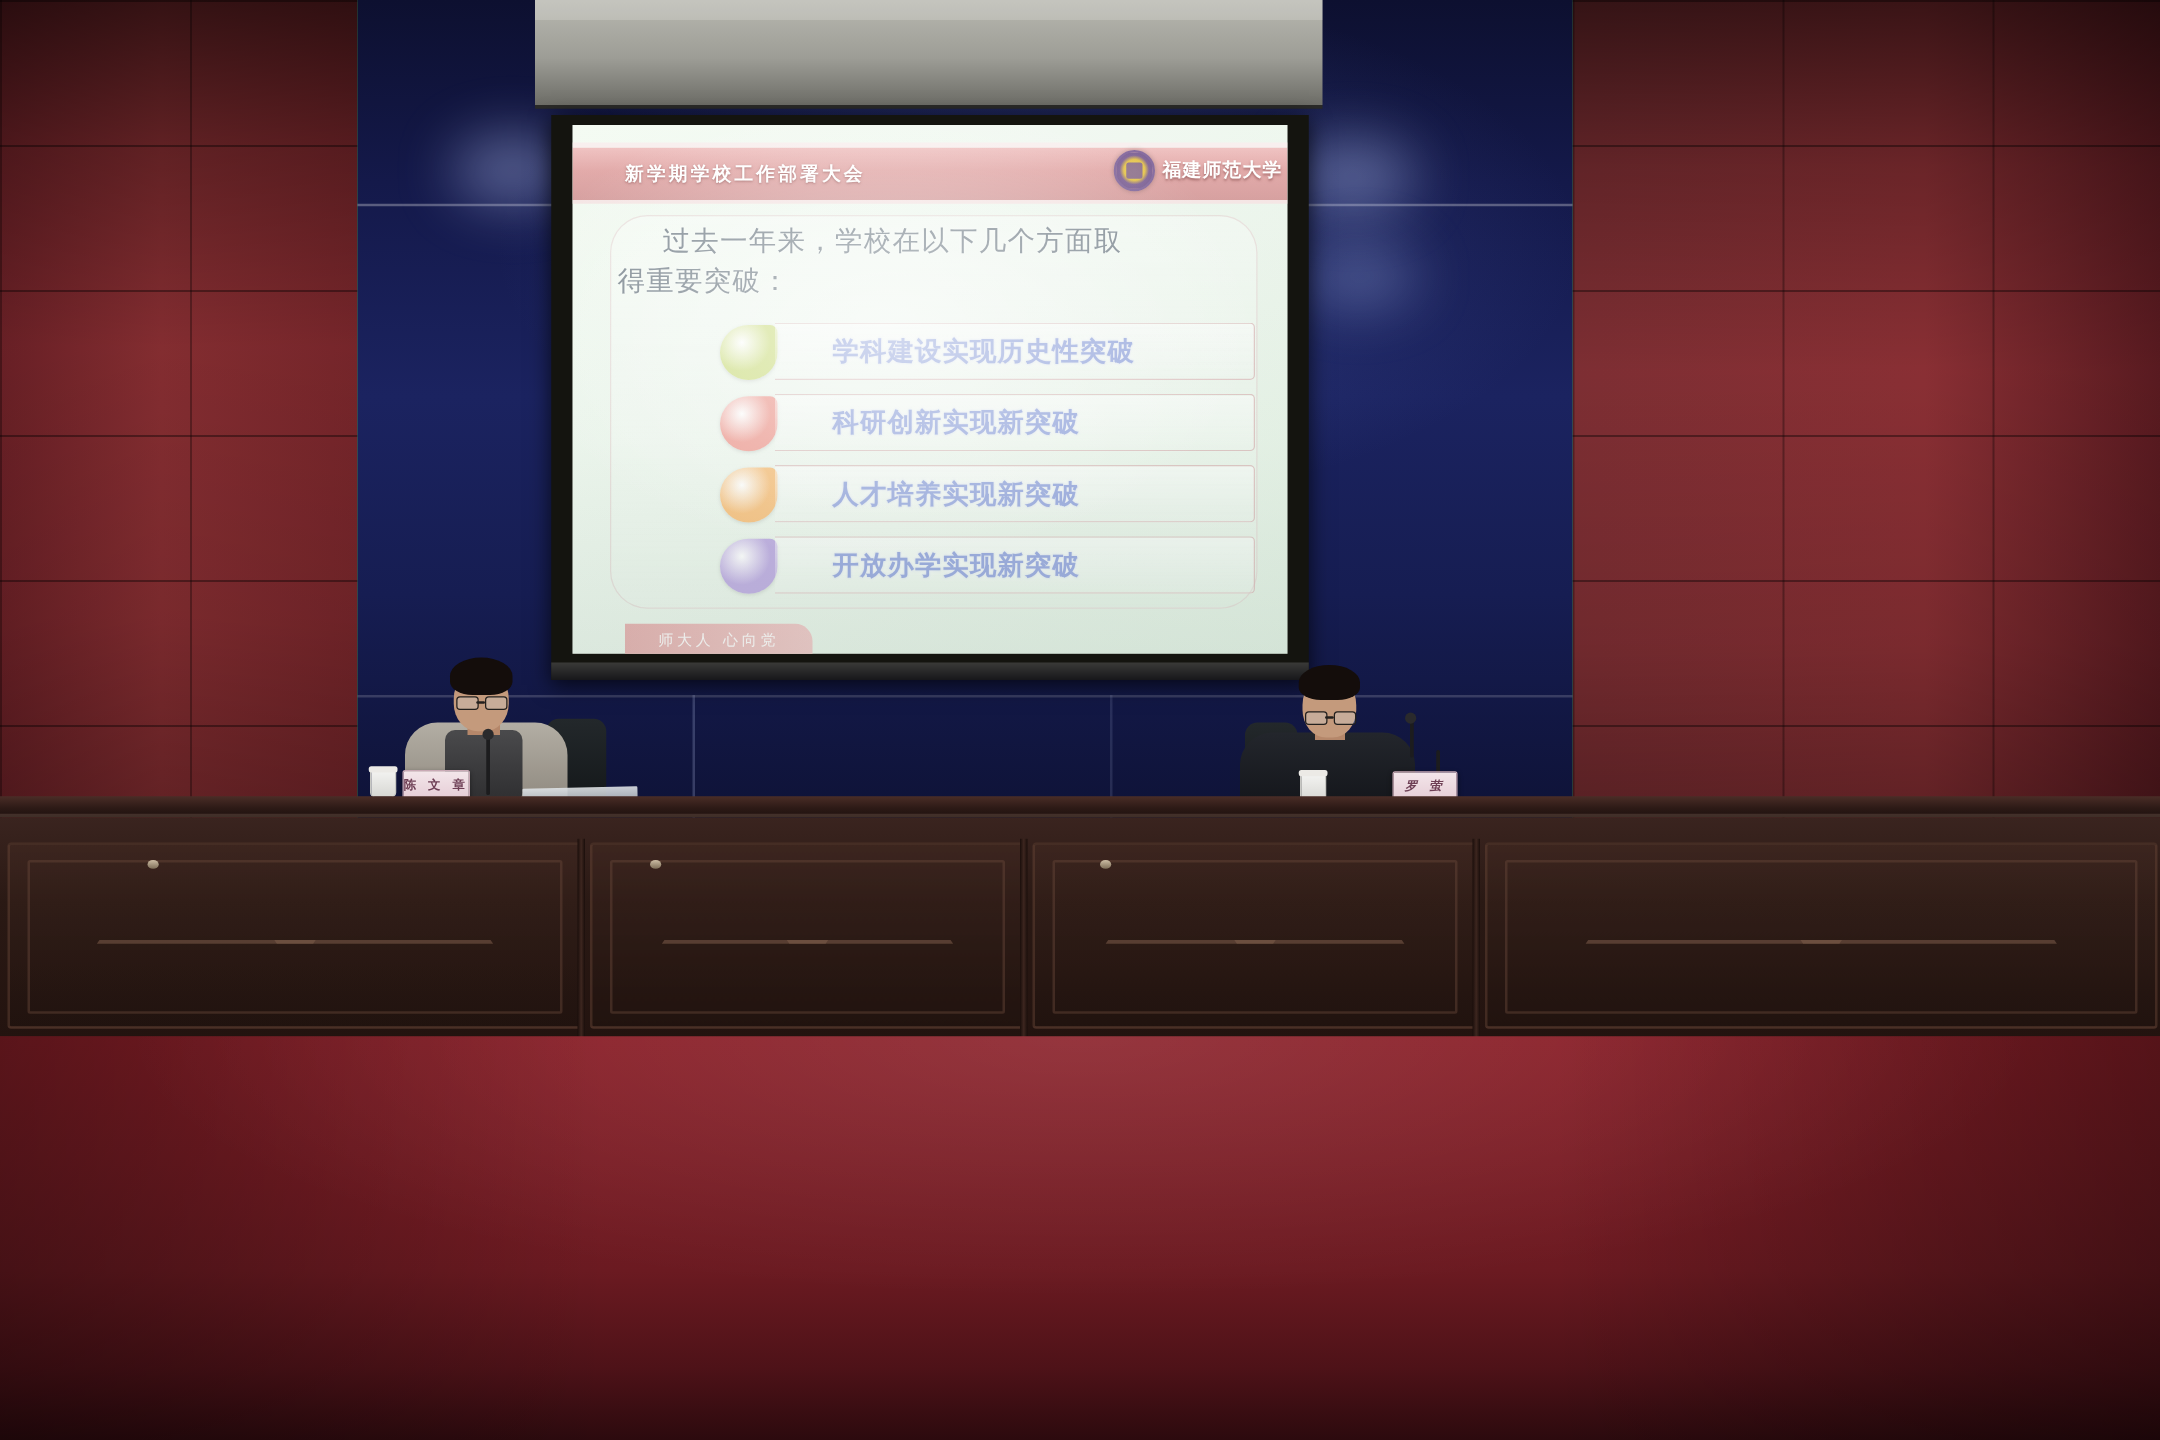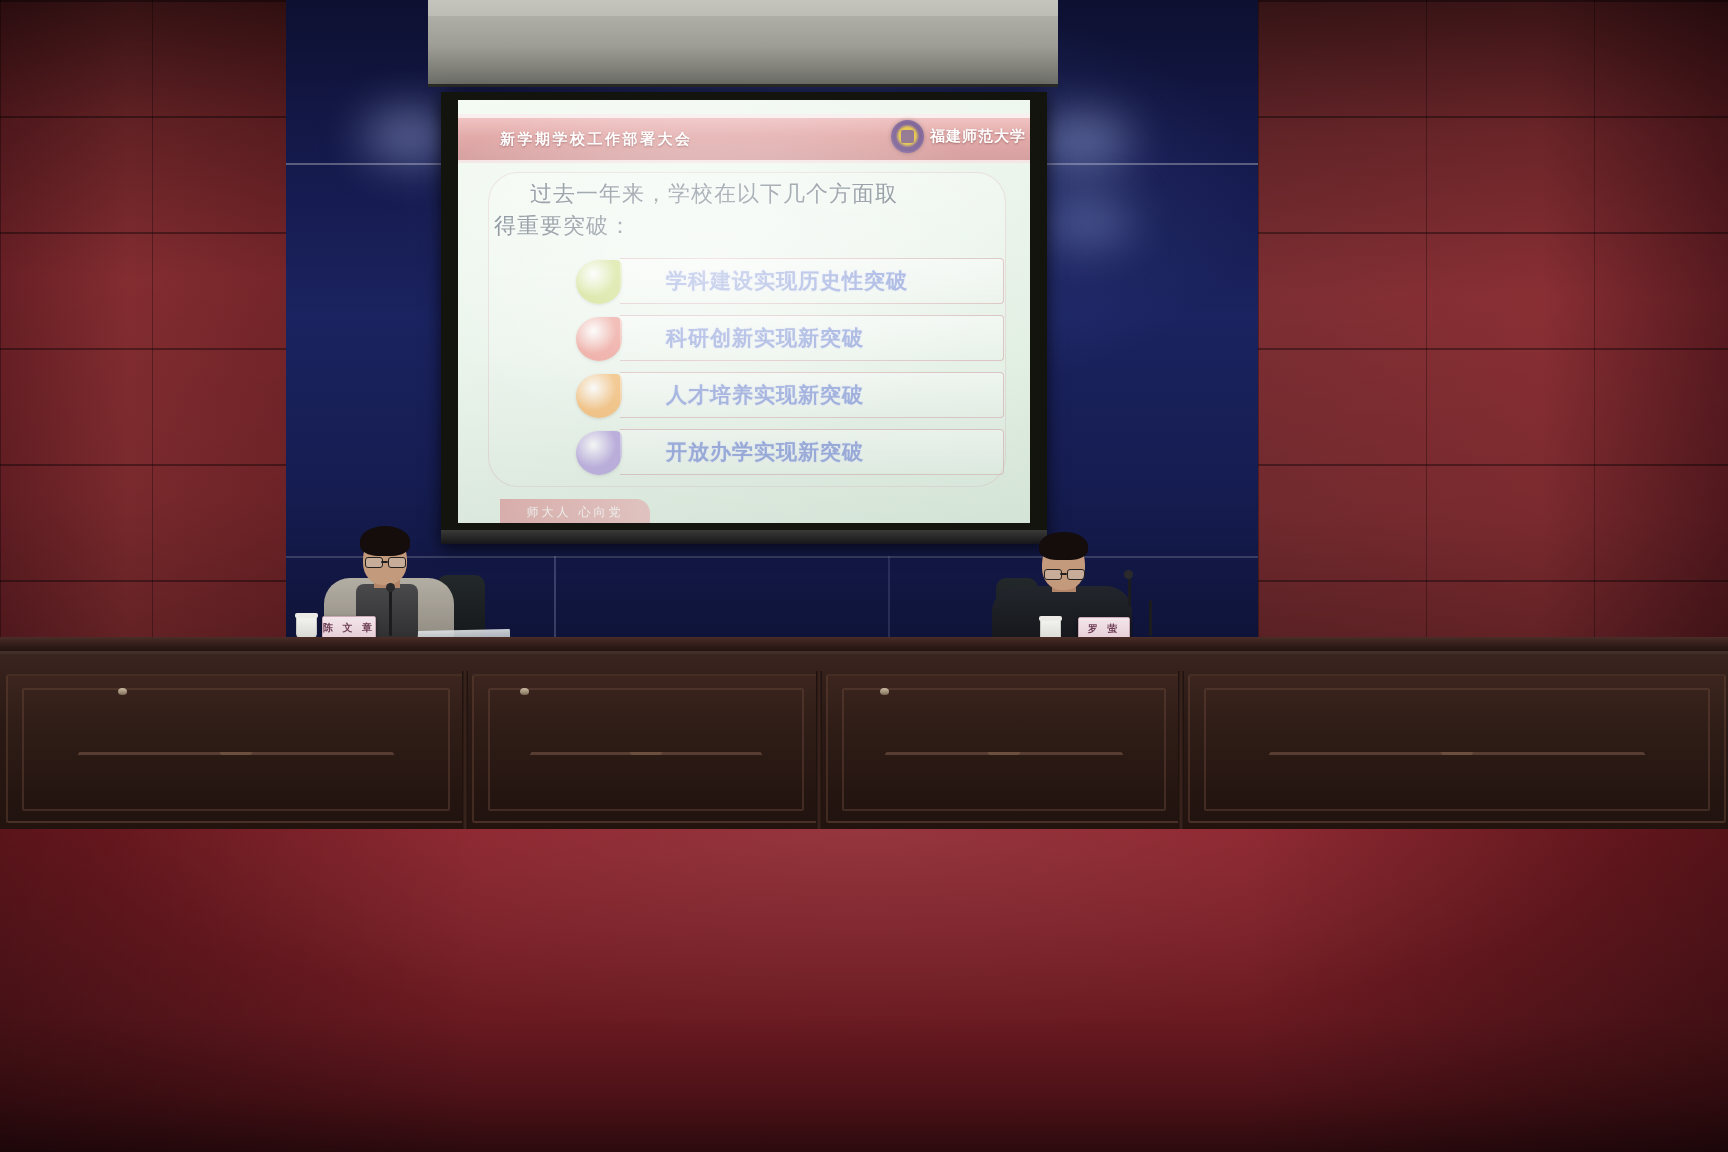--- a/index.html
+++ b/index.html
@@ -266,21 +266,21 @@
     <div class="p-glass" style="left:1067px;top:569px;width:16px;"></div>
     <div class="p-glass bridge" style="left:1060px;top:573px;width:7px;"></div>
     <div class="mic">
       <div class="mic-stem" style="left:1128px;top:576px;height:30px;"></div>
       <div class="mic-stem" style="left:1149px;top:600px;height:36px;"></div>
       <div class="mic-head" style="left:1124px;top:570px;"></div>
     </div>
     <div class="cup" style="left:1040px;top:618px;">
       <div class="cup-lid"></div>
     </div>
-    <div class="nameplate" style="left:1078px;top:617px;width:50px;">
+    <div class="nameplate" style="left:1114px;top:617px;width:50px;font-style:italic;">
       <span class="np-text">罗 萤</span>
     </div>
   </div>
 
   <div class="desk">
     <div class="desk-top"></div>
     <div class="desk-hi"></div>
     <div class="desk-face">
 
       <div class="seg" style="left:6px;width:456px;">

